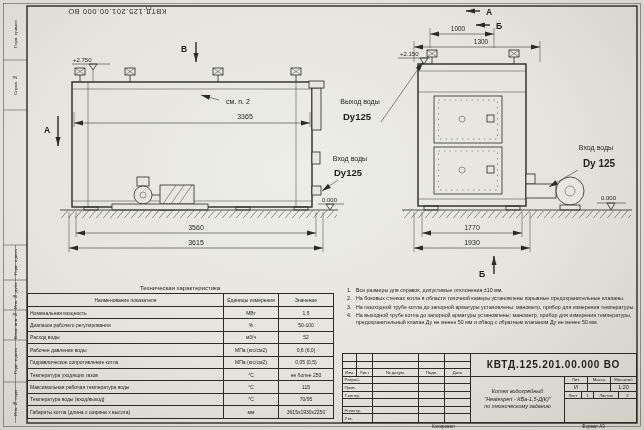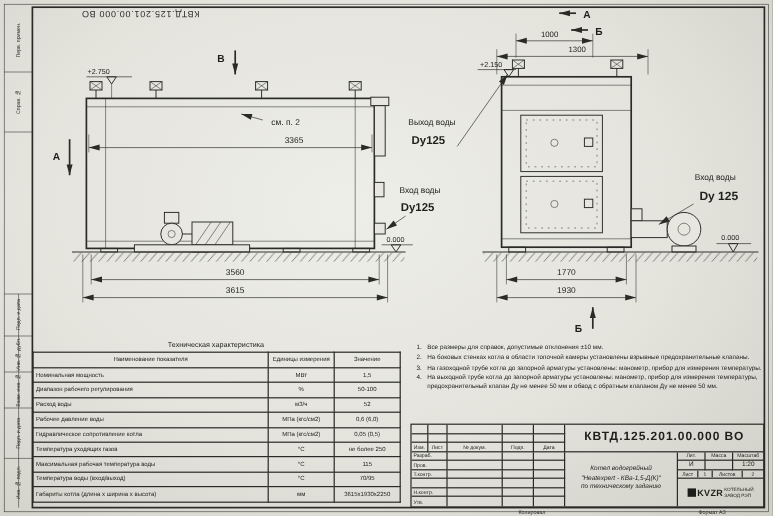--- a/index.html
+++ b/index.html
@@ -451,26 +451,18 @@
   <div class="c val" style="grid-area:5/8"></div>
   <div class="c val noR" style="grid-area:5/9">1:20</div>
 
   <div class="c noR sheetrow" style="grid-area:6/7/7/10">
     <span class="sr" style="width:17px">Лист</span>
     <span class="sr" style="width:12px">1</span>
     <span class="sr" style="width:25px">Листов</span>
     <span class="srl">2</span>
   </div>
 
-  <div class="c noR noB comp" style="grid-area:7/7/10/10">
-    <span class="logo-sq"></span>
-    <span class="logo-txt">KVZR</span>
-    <span class="comp-lines">
-      <span>КОТЕЛЬНЫЙ</span>
-      <span>ЗАВОД РЭП</span>
-    </span>
-  </div>
 </div>
 
 <div class="kop">Копировал</div>
 <div class="fmt">Формат  А3</div>
 
 </div>
 
 </body></html>

